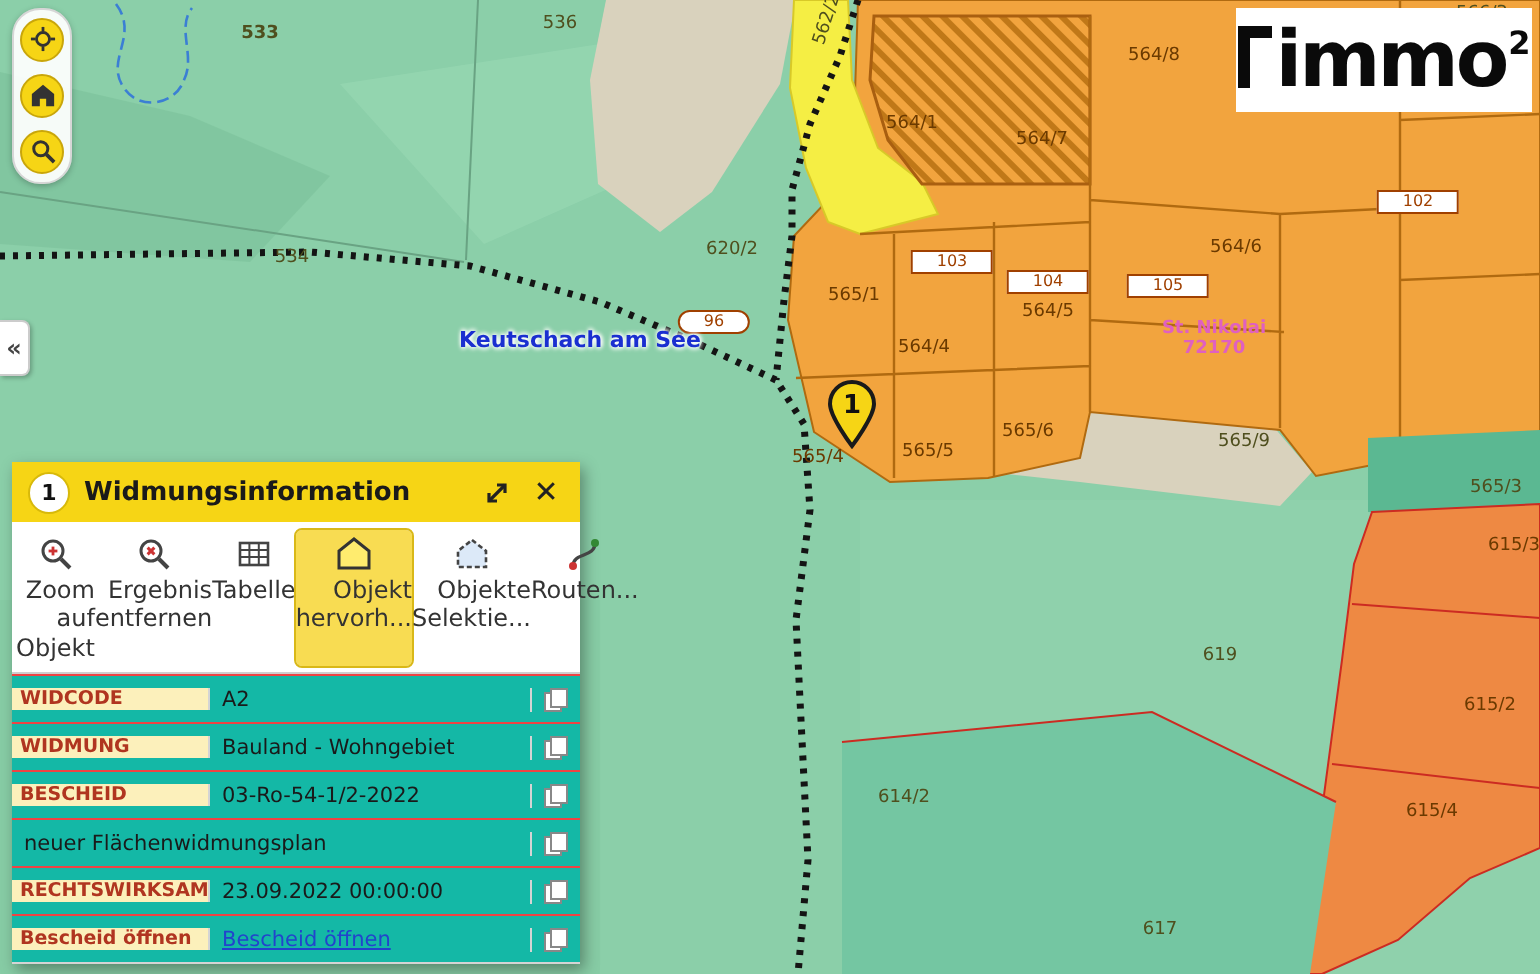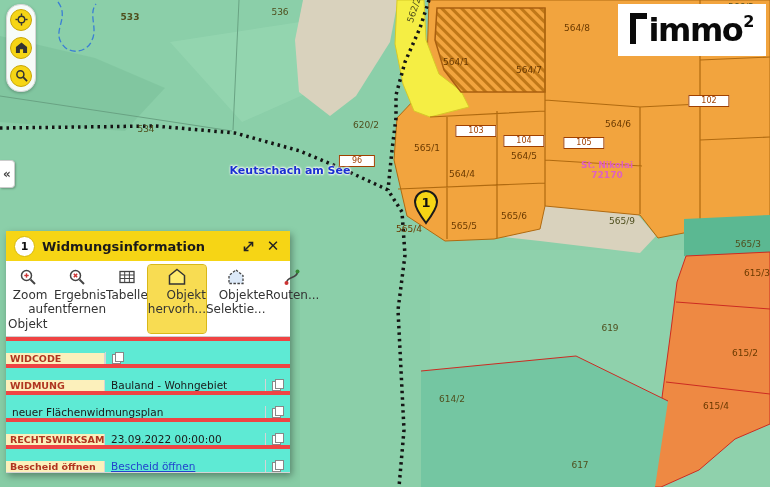--- a/index.html
+++ b/index.html
@@ -40,21 +40,21 @@
 
   .collapse-btn{position:absolute;left:0;top:160px;z-index:4;width:14px;height:26px;background:#fff;
                 border:1px solid #ccc;border-left:none;border-radius:0 4px 4px 0;display:flex;
                 align-items:center;justify-content:center;font-size:12px;font-weight:bold;color:#444;
                 box-shadow:1px 1px 2px rgba(0,0,0,.25);cursor:pointer}
 
   .logo{position:absolute;left:618px;top:4px;width:148px;height:52px;background:#fff;z-index:4;
         display:flex;align-items:center;justify-content:center}
   .logo-mark{width:11px;height:25px;border-top:6px solid #0a0a0a;border-left:6px solid #0a0a0a;
              margin-right:2px;margin-top:-4px}
-  .logo-text{font-size:32px;font-weight:bold;color:#0a0a0a;letter-spacing:-1.5px;line-height:1}
+  .logo-text{font-size:39px;font-weight:bold;color:#0a0a0a;letter-spacing:-1.5px;line-height:1}
   .logo-sup{font-size:16px;font-weight:bold;color:#0a0a0a;position:relative;top:-9px;margin-left:1px}
 
   .panel{position:absolute;left:6px;top:231px;width:284px;z-index:10;background:#fff;
          box-shadow:2px 3px 7px rgba(0,0,0,.35)}
   .panel-header{height:30px;background:var(--panel-yellow);display:flex;align-items:center;
                 padding:0 8px;gap:7px;cursor:move}
   .badge{width:19px;height:19px;border-radius:50%;background:#fff;color:#111;font-size:11px;
          font-weight:bold;display:flex;align-items:center;justify-content:center;border:1px solid #d8b90a;flex:none}
   .panel-title{flex:1;font-size:13px;font-weight:bold;color:#1a1a1a;white-space:nowrap}
   .hdr-btn{width:18px;height:18px;display:flex;align-items:center;justify-content:center;
@@ -62,21 +62,21 @@
   .hdr-btn.close{font-size:15px;font-weight:bold}
 
   .toolbar{display:flex;align-items:stretch;padding:4px 2px 3px;background:#fff;border-bottom:1px solid #cfcfcf}
   .tb-btn{flex:1;display:flex;flex-direction:column;align-items:center;gap:2px;padding:3px 0 2px;
           border-radius:3px;cursor:pointer}
   .tb-btn.sel{background:#f8dc52;outline:1px solid #d9b818}
   .tb-ico{height:18px;display:flex;align-items:center;justify-content:center}
   .tb-label{font-size:12px;color:#333;text-align:right;white-space:pre-line;line-height:1.2}
 
   .grid{border-bottom:1px solid #d4d4d4}
-  .row{display:flex;border-top:4px solid #ef4444;height:23px;align-items:flex-end;background:#5eead4}
+  .row{display:flex;border-top:1px solid #ef4444;height:23px;align-items:center;background:#14b8a6}
   .cell-label{width:90px;flex:none;background:var(--label-cell);color:var(--label-text);font-size:9.5px;
               font-weight:bold;display:flex;align-items:center;padding:0 4px;border-right:1px solid #d4d4d4;
               white-space:nowrap;overflow:hidden}
   .cell-value{flex:1;font-size:10.5px;color:#1a1a1a;display:flex;align-items:center;padding:0 6px;
               white-space:nowrap;overflow:hidden}
   a.cell-value{color:var(--link);text-decoration:underline}
   .cell-copy{width:24px;flex:none;display:flex;align-items:center;justify-content:center;
              border-left:1px solid #d4d4d4;cursor:pointer}
   .copy-ico{position:relative;width:12px;height:12px}
   .copy-ico::before{content:"";position:absolute;left:0;top:2px;width:7px;height:8px;border:1px solid #888;background:#fff}
@@ -130,32 +130,32 @@
       <span class="plabel g" style="left: 414px; top: 10px; transform: translate(-50%, -50%) rotate(-72deg);">562/2</span>
       <span class="plabel g" style="left: 741px; top: 7px;">566/2</span>
       <span class="plabel g" style="left: 366px; top: 125px;">620/2</span>
       <span class="plabel g" style="left: 622px; top: 221px;">565/9</span>
       <span class="plabel g" style="left: 748px; top: 244px;">565/3</span>
       <span class="plabel g" style="left: 610px; top: 328px;">619</span>
       <span class="plabel g" style="left: 452px; top: 399px;">614/2</span>
       <span class="plabel g" style="left: 580px; top: 465px;">617</span>
       <span class="plabel o" style="left: 577px; top: 28px;">564/8</span>
       <span class="plabel o" style="left: 456px; top: 62px;">564/1</span>
-      <span class="plabel o" style="left: 521px; top: 70px; margin-left: 8px;">564/7</span>
+      <span class="plabel o" style="left: 521px; top: 70px;">564/7</span>
       <span class="plabel o" style="left: 618px; top: 124px;">564/6</span>
       <span class="plabel o" style="left: 427px; top: 148px;">565/1</span>
       <span class="plabel o" style="left: 462px; top: 159px; margin-top: 15px;">564/4</span>
       <span class="plabel o" style="left: 524px; top: 156px;">564/5</span>
       <span class="plabel o" style="left: 409px; top: 229px;">565/4</span>
       <span class="plabel o" style="left: 464px; top: 226px;">565/5</span>
       <span class="plabel o" style="left: 514px; top: 216px;">565/6</span>
       <span class="plabel o" style="left: 757px; top: 273px;">615/3</span>
       <span class="plabel o" style="left: 745px; top: 353px;">615/2</span>
       <span class="plabel o" style="left: 716px; top: 406px;">615/4</span>
-      <span class="plabel box" style="left: 357px; top: 161px;">96</span>
+      <span class="plabel box" style="left: 357px; top: 161px; border-radius: 6px;">96</span>
       <span class="plabel box" style="left: 709px; top: 101px;">102</span>
       <span class="plabel box" style="left: 476px; top: 131px;">103</span>
       <span class="plabel box" style="left: 524px; top: 141px;">104</span>
       <span class="plabel box" style="left: 584px; top: 143px;">105</span>
       <span class="plabel blue" style="left: 290px; top: 171px;">Keutschach am See</span>
       <span class="plabel pink" style="left: 607px; top: 170px;">St. Nikolai
 72170</span>
     </div>
 
   <div class="marker">
@@ -279,32 +279,40 @@
               <circle cx="14.5" cy="3.5" r="2" fill="#383"></circle>
             </svg>
         </span>
         <span class="tb-label">Routen...</span>
       </div>
     </div>
 
     <div class="grid">
       <div class="row">
         <div class="cell-label">WIDCODE</div>
+        <div class="cell-value">A2</div>
         <div class="cell-copy">
             <span class="copy-ico"></span>
           </div>
       </div>
       <div class="row">
         <div class="cell-label">WIDMUNG</div>
         <div class="cell-value">Bauland - Wohngebiet</div>
         <div class="cell-copy">
             <span class="copy-ico"></span>
           </div>
       </div>
       <div class="row">
+        <div class="cell-label">BESCHEID</div>
+        <div class="cell-value">03-Ro-54-1/2-2022</div>
+        <div class="cell-copy">
+            <span class="copy-ico"></span>
+          </div>
+      </div>
+      <div class="row">
         <div class="cell-value">neuer Flächenwidmungsplan</div>
         <div class="cell-copy">
             <span class="copy-ico"></span>
           </div>
       </div>
       <div class="row">
         <div class="cell-label">RECHTSWIRKSAM</div>
         <div class="cell-value">23.09.2022 00:00:00</div>
         <div class="cell-copy">
             <span class="copy-ico"></span>

